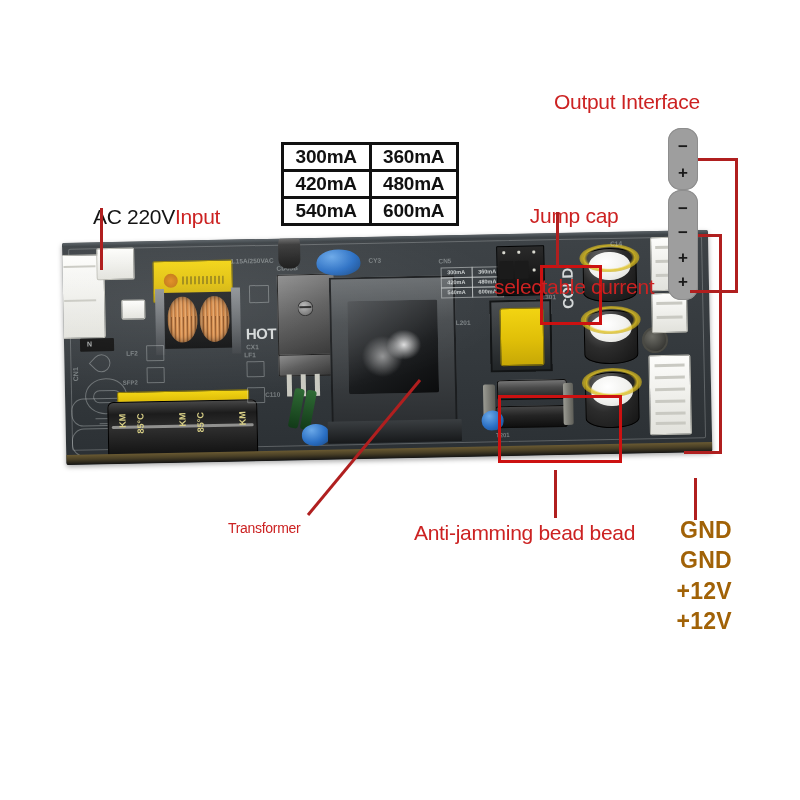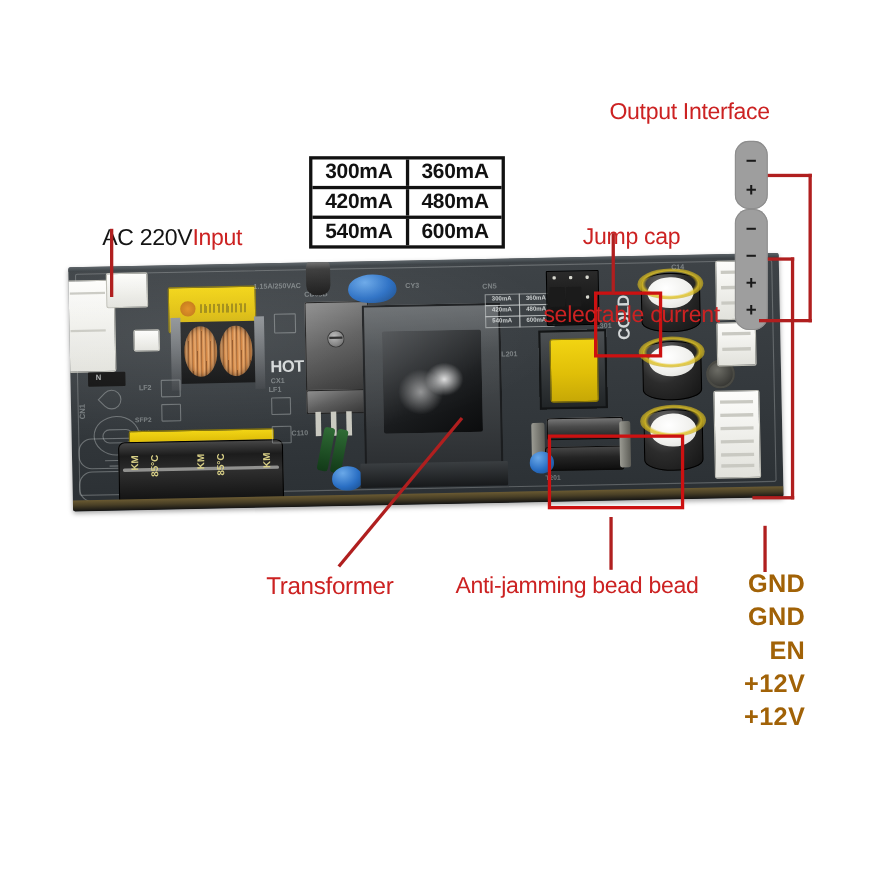--- a/index.html
+++ b/index.html
@@ -323,21 +323,21 @@
   <div class="lead lead-v" style="left:100px;top:208px;height:62px;"></div>
 
   <div class="anno red" style="left:554px;top:90px;font-size:21px;letter-spacing:-.3px;">Output Interface</div>
 
   <div class="anno red" style="left:494px;top:157px;font-size:21px;letter-spacing:-.3px;text-align:center;">
     <div>Jump cap</div>
     <div>selectable current</div>
   </div>
   <div class="lead lead-v" style="left:556px;top:212px;height:55px;"></div>
 
-  <div class="anno red" style="left:228px;top:521px;font-size:22px;letter-spacing:-.3px;margin-left:14px;">Transformer</div>
+  <div class="anno red" style="left:228px;top:521px;font-size:14px;letter-spacing:-.3px;">Transformer</div>
   <svg style="position:absolute;left:290px;top:380px;width:140px;height:140px;overflow:visible;">
     <line x1="130" y1="0" x2="18" y2="135" stroke="#b01f1f" stroke-width="3"></line>
   </svg>
 
   <div class="anno red" style="left:414px;top:521px;font-size:21px;letter-spacing:-.3px;">Anti-jamming bead bead</div>
   <div class="lead lead-v" style="left:554px;top:470px;height:48px;"></div>
 
   <div class="lead lead-v" style="left:694px;top:478px;height:42px;"></div>
 
   <div class="pill" style="left:668px;top:128px;width:30px;height:52px;padding:5px 0;">
@@ -355,18 +355,17 @@
   <div class="lead lead-v" style="left:735px;top:158px;height:135px;"></div>
   <div class="lead lead-h" style="left:690px;top:290px;width:48px;"></div>
 
   <div class="lead lead-h" style="left:698px;top:234px;width:24px;"></div>
   <div class="lead lead-v" style="left:719px;top:234px;height:220px;"></div>
   <div class="lead lead-h" style="left:684px;top:451px;width:38px;"></div>
 
   <div id="pin-list">
     <div>GND</div>
     <div>GND</div>
-    <div>EN</div>
     <div>+12V</div>
     <div>+12V</div>
   </div>
 
 </div>
 
 </body></html>

